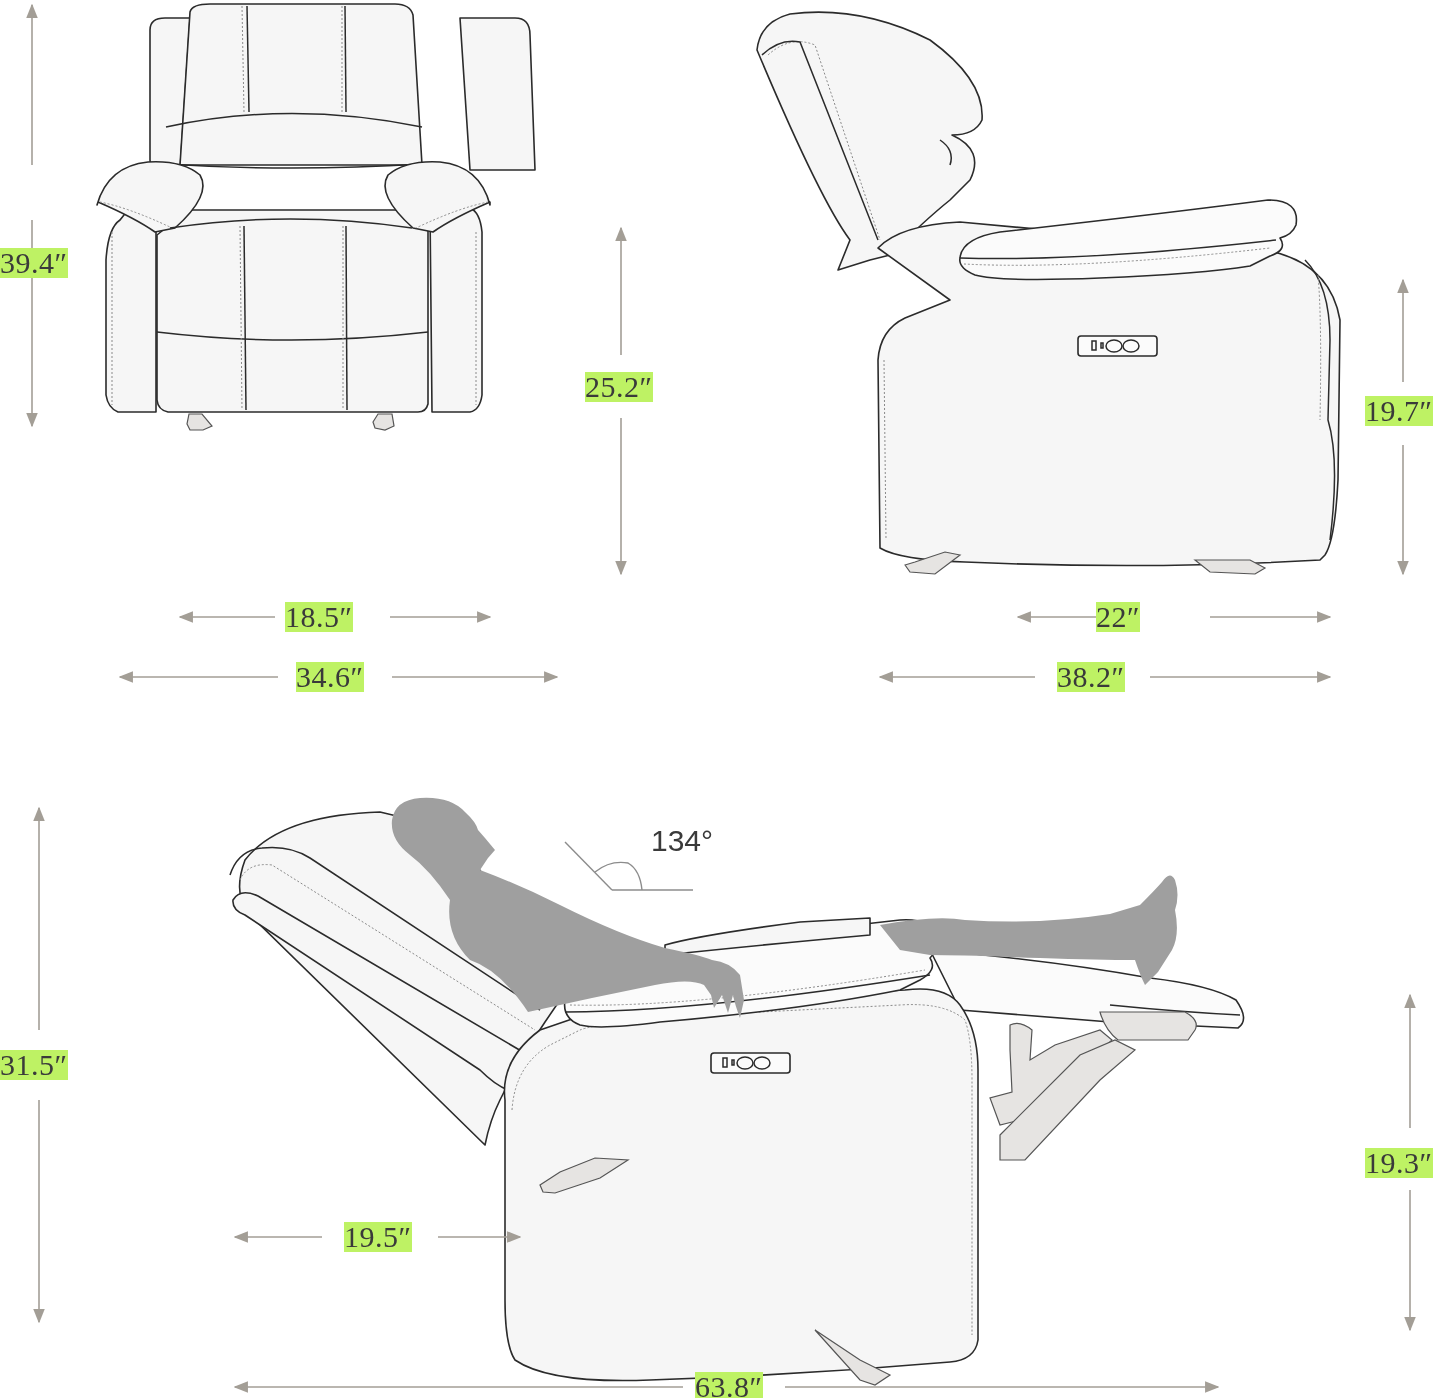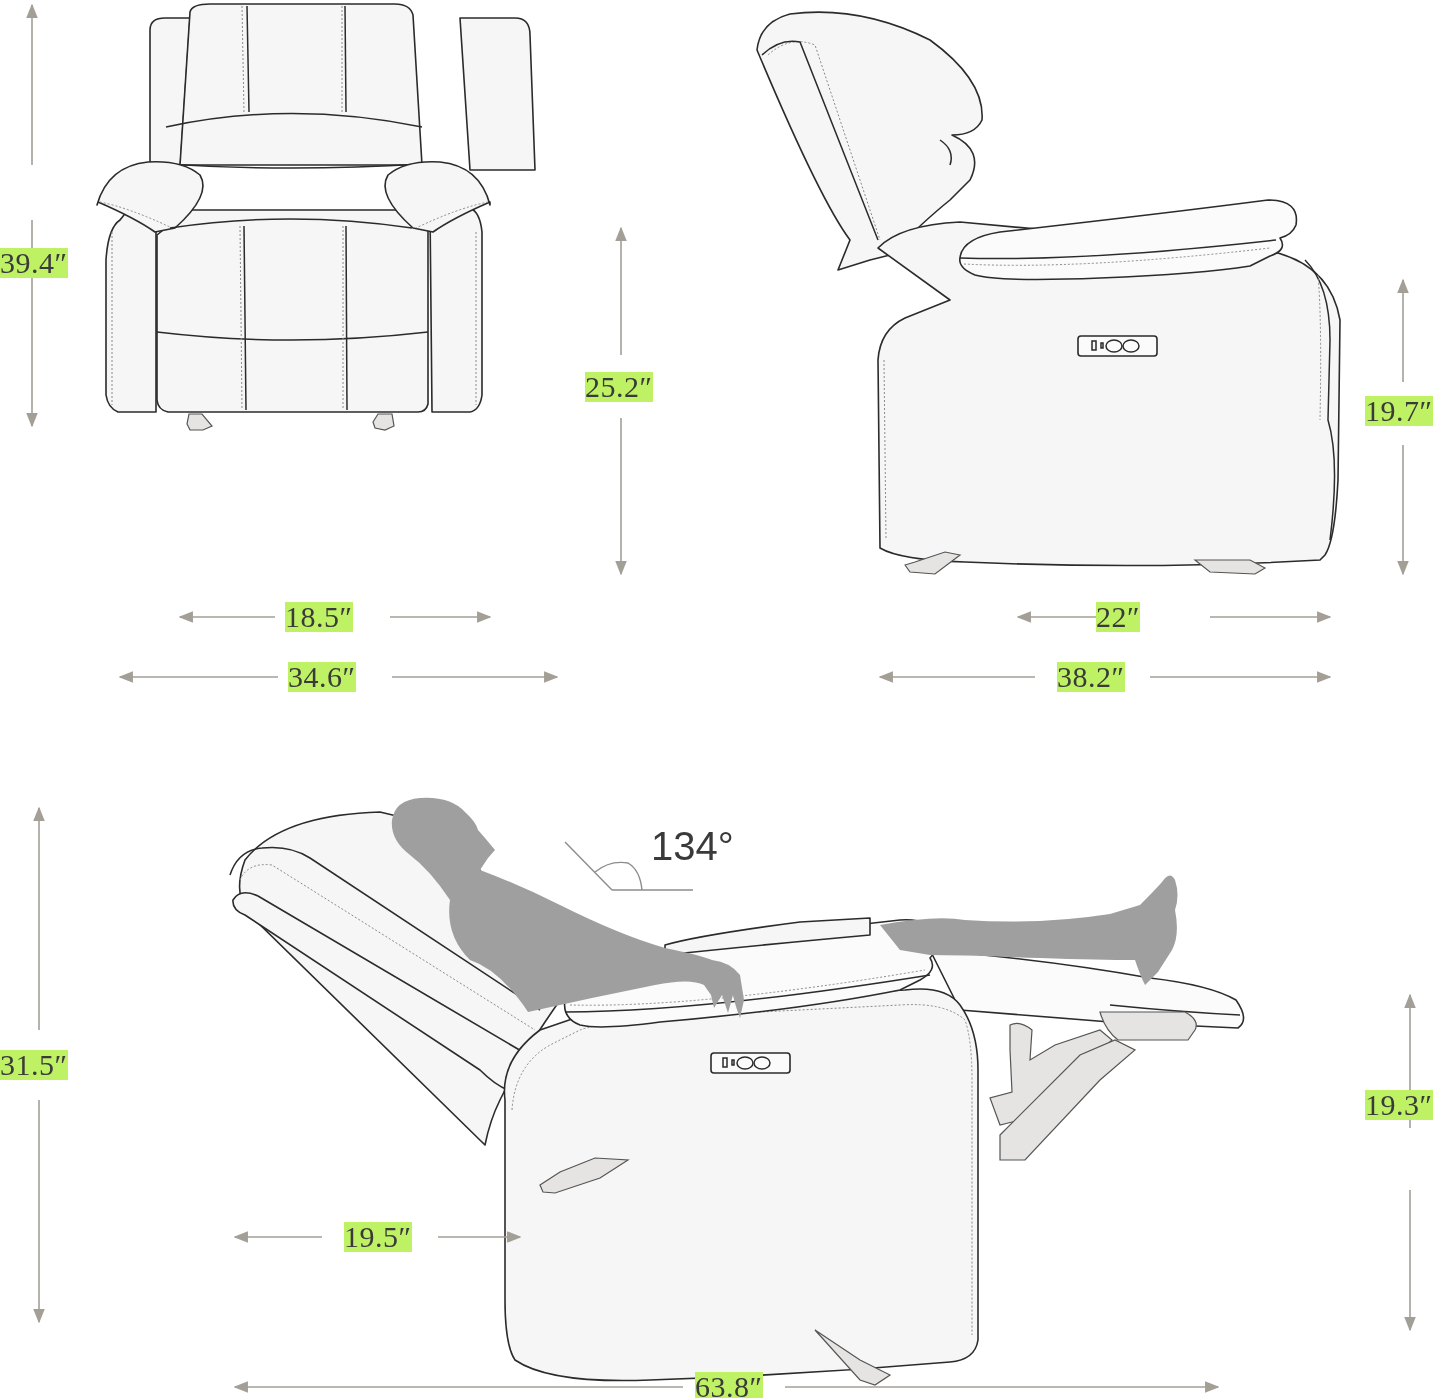--- a/index.html
+++ b/index.html
@@ -1,19 +1,19 @@
 <!DOCTYPE html>
 <html><head>
 <meta charset="utf-8">
 <style>
   html, body { margin: 0; padding: 0; background: #ffffff; }
   body { width: 1445px; height: 1398px; position: relative; overflow: hidden; font-family: "Liberation Sans", sans-serif; }
   svg.stage { position: absolute; left: 0; top: 0; width: 1445px; height: 1398px; }
   .dim-label { position: absolute; font-family: Liberation Serif, serif; font-size: 30px; color: #3a3a3a; letter-spacing: 0.5px; background: #bef264; line-height: 1; white-space: nowrap; }
-  .angle-label { position: absolute; font-family: "Liberation Sans", sans-serif; font-size: 40px; color: #3a3a3a; line-height: 1; }
+  .angle-label { position: absolute; font-family: "Liberation Sans", sans-serif; font-size: 30px; color: #3a3a3a; line-height: 1; }
   .ol { fill: #f6f6f6; stroke: #2b2b2b; stroke-width: 1.6; stroke-linejoin: round; }
   .olw { fill: #fbfbfb; stroke: #2b2b2b; stroke-width: 1.6; stroke-linejoin: round; }
   .ln { fill: none; stroke: #2b2b2b; stroke-width: 1.5; }
   .stitch { fill: none; stroke: #8a8a8a; stroke-width: 1; stroke-dasharray: 2 2; }
   .leg { fill: #e6e4e2; stroke: #555; stroke-width: 1.2; }
   .arrow { stroke: #a39e96; stroke-width: 1.6; fill: none; }
   .arrowhead { fill: #a39e96; }
   .person { fill: #9f9f9f; }
   .anglestroke { fill: none; stroke: #8c8c8c; stroke-width: 1.4; }
 </style>
@@ -154,23 +154,23 @@
   <line class="arrow" x1="1410" y1="1190" x2="1410" y2="1330" marker-end="url(#ah)"></line>
   <line class="arrow" x1="235" y1="1237" x2="322" y2="1237" marker-start="url(#ah)"></line>
   <line class="arrow" x1="438" y1="1237" x2="520" y2="1237" marker-end="url(#ah)"></line>
   <line class="arrow" x1="235" y1="1387" x2="683" y2="1387" marker-start="url(#ah)"></line>
   <line class="arrow" x1="785" y1="1387" x2="1218" y2="1387" marker-end="url(#ah)"></line>
 </svg>
 
 <div class="dim-label" style="left:0px; top:248px;">39.4″</div>
 <div class="dim-label" style="left:585px; top:372px;">25.2″</div>
 <div class="dim-label" style="left:285px; top:602px;">18.5″</div>
-<div class="dim-label" style="left:288px; top:662px;">34.6″</div>
+<div class="dim-label" style="left:296px; top:662px;">34.6″</div>
 
 <div class="dim-label" style="left:1365px; top:396px;text-align:center;">19.7″</div>
 <div class="dim-label" style="left:1096px; top:602px;">22″</div>
 <div class="dim-label" style="left:1057px; top:662px;">38.2″</div>
 
 <div class="angle-label" style="left:651px; top:826px;">134°</div>
 <div class="dim-label" style="left:0px; top:1050px;">31.5″</div>
-<div class="dim-label" style="left:1365px; top:1090px;">19.3″</div>
+<div class="dim-label" style="left:1365px; top:1148px;">19.3″</div>
 <div class="dim-label" style="left:344px; top:1222px;">19.5″</div>
 <div class="dim-label" style="left:695px; top:1372px;">63.8″</div>
 
 </body></html>

